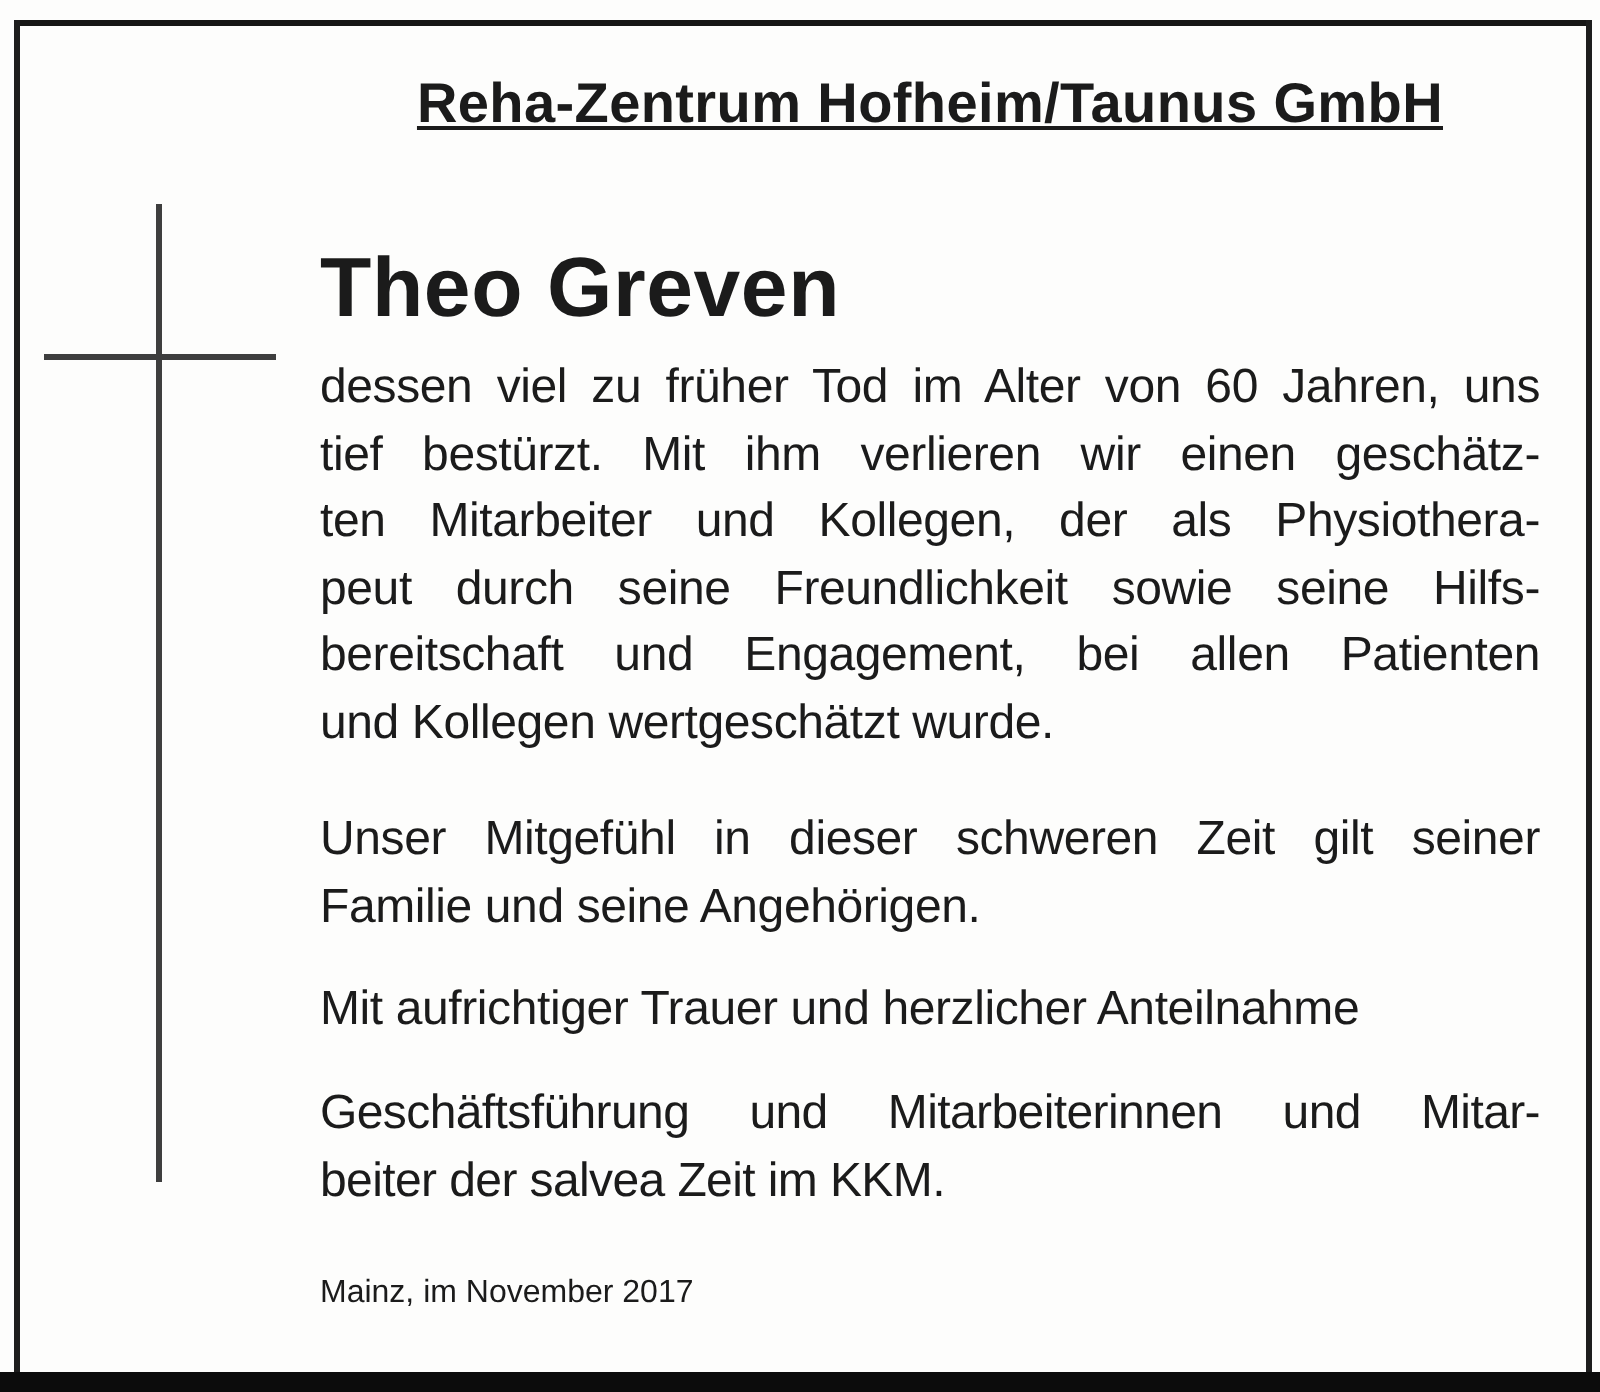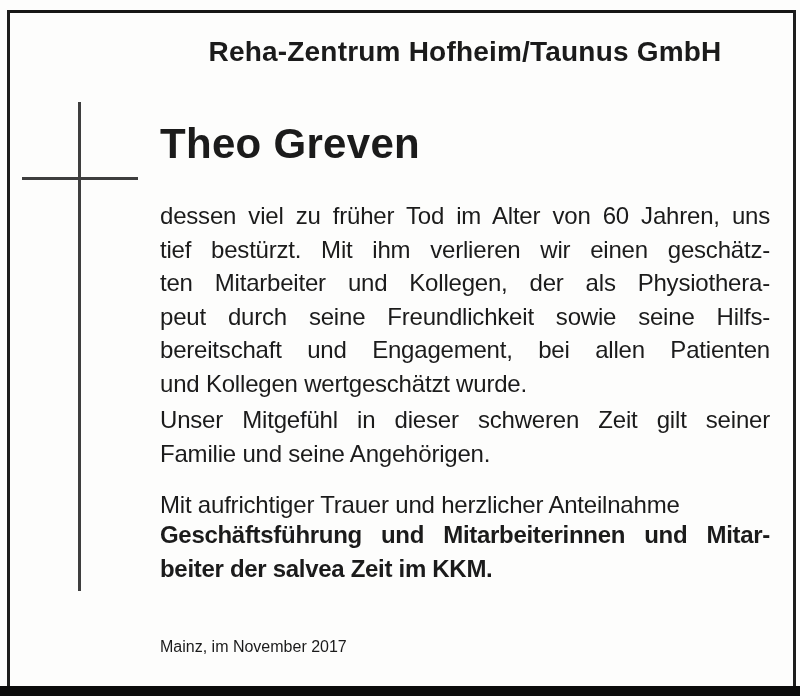--- a/index.html
+++ b/index.html
@@ -59,42 +59,43 @@
     position: absolute;
     left: 160px;
     width: 610px;
   }
   .company {
     top: 36px;
     font-size: 28px;
     font-weight: bold;
     text-align: center;
     letter-spacing: 0.2px;
+    text-decoration: underline;
   }
   .intro {
     top: 80px;
     font-size: 26px;
     text-align: center;
   }
   .deceased {
     top: 120px;
     font-size: 42px;
     font-weight: bold;
     text-align: left;
     letter-spacing: 0.3px;
   }
   .body-par {
     font-size: 24px;
     line-height: 33.5px;
     letter-spacing: -0.2px;
   }
-  .par1 { top: 199px; }
+  .par1 { top: 177px; }
   .par2 { top: 403px; }
   .par3 { top: 488px; }
-  .sig  { top: 518px; font-weight: bold; letter-spacing: -0.3px; }
+  .sig  { top: 540px; font-weight: normal; letter-spacing: -0.3px; }
   .dateline {
     top: 638px;
     font-size: 16px;
   }
   .line {
     text-align: justify;
     text-align-last: justify;
   }
   .line.last {
     text-align: right;

